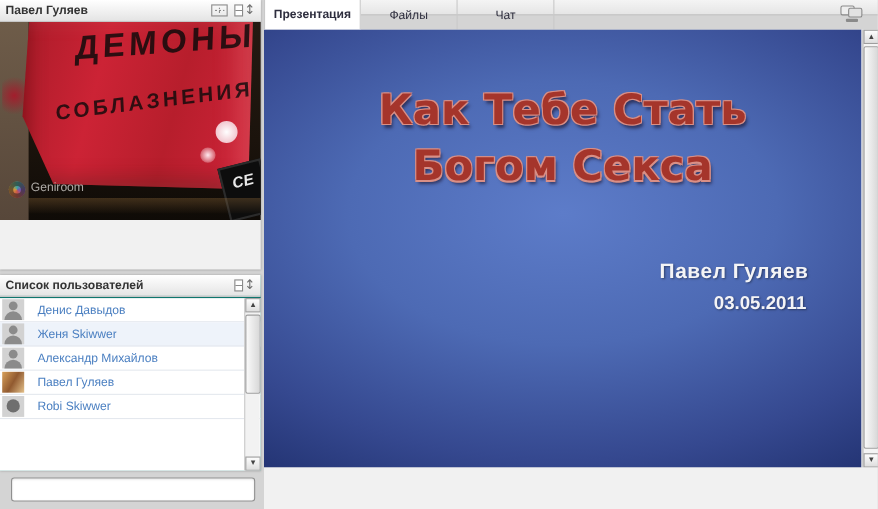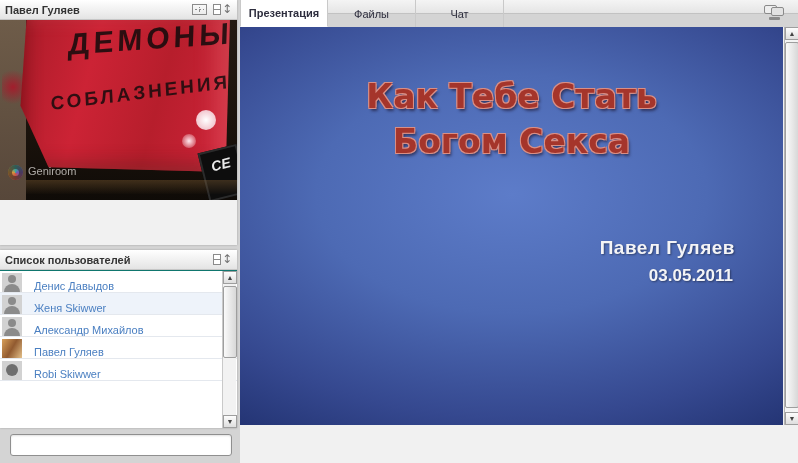--- a/index.html
+++ b/index.html
@@ -28,21 +28,21 @@
   .banner-text1 { position:absolute; left:54px; top:8px; font-size:30px; font-weight:bold; color:rgba(10,10,10,.82); letter-spacing:4px; transform:rotate(-4deg) skewX(-6deg); white-space:nowrap; }
   .banner-text2 { position:absolute; left:36px; top:68px; font-size:19px; font-weight:bold; color:rgba(10,10,10,.8); letter-spacing:3px; transform:rotate(-7deg) skewX(-4deg); white-space:nowrap; }
   .poster { position:absolute; right:-6px; top:128px; width:40px; height:50px; background:#0d0d0d; border:2px solid #2b2b2b; transform:rotate(-14deg); color:#e9e9e9; font-weight:bold; font-style:italic; font-size:14px; text-align:center; line-height:28px; }
   .watermark { position:absolute; left:8px; top:145px; display:flex; gap:5px; opacity:.85; }
   .geniroom-logo-icon { width:15px; height:15px; border-radius:50%; background:conic-gradient(#35b8b0,#7a57c9,#e0574b,#e8a23c,#35b8b0); box-shadow:inset 0 0 0 4px rgba(30,25,20,.55); }
   .watermark-text { font-size:11px; color:#c9c6c2; }
   .desk-edge { position:absolute; left:26px; bottom:6px; width:211px; height:14px; background:linear-gradient(rgba(150,110,60,.35),rgba(40,28,16,.1)); }
 
   .user-panel { position:absolute; left:0; top:250px; width:237px; height:178px; background:#0f766e; box-shadow:0 0 2px rgba(0,0,0,.25); }
   .user-list { position:absolute; left:0; top:21px; width:237px; height:157px; overflow:hidden; background:#fff; }
-  .user-row { height:22px; display:flex; align-items:flex-end; border-bottom:1px solid #e4e8ee; padding-left:2px; }
+  .user-row { height:22px; display:flex; align-items:center; border-bottom:1px solid #e4e8ee; padding-left:2px; }
   .user-row.alt { background:#eef3fa; }
   .avatar { width:20px; height:19px; margin-right:12px; background:#d2d2d2; position:relative; overflow:hidden; flex:0 0 20px; }
   .avatar.silhouette::before { content:""; position:absolute; left:6px; top:2px; width:8px; height:8px; border-radius:50%; background:#8b8b8b; }
   .avatar.silhouette::after { content:""; position:absolute; left:2px; top:11px; width:16px; height:10px; border-radius:8px 8px 0 0; background:#8b8b8b; }
   .avatar.photo-red { background:linear-gradient(135deg,#b5694e,#8e3a3a 55%,#caa07a); }
   .avatar.photo-orange { background:linear-gradient(120deg,#d8a05a,#915a30 50%,#e3c08a); }
   .avatar.circle-dark::before { content:""; position:absolute; left:4px; top:3px; width:12px; height:12px; border-radius:50%; background:#6f6f6f; }
   .user-name { font-size:11px; color:#4a7fc1; white-space:nowrap; overflow:hidden; }
 
   .vscrollbar { position:absolute; right:1px; top:0; width:14px; height:100%; background:#f2f2f2; border-left:1px solid #c9c9c9; }
@@ -59,21 +59,21 @@
   .tab { width:88px; height:27px; font-size:11px; color:#2e2e3e; display:flex; align-items:center; justify-content:center; border-right:1px solid #c9c9c9; cursor:pointer; }
   .tab:first-child { border-left:1px solid #c9c9c9; }
   .tab.active { background:#fff; font-weight:bold; border-bottom:1px solid #fff; margin-bottom:-1px; }
   .screens-icon { position:absolute; right:12px; top:5px; width:22px; height:15px; cursor:pointer; }
   .screens-icon .r1 { position:absolute; left:0; top:0; width:13px; height:9px; border:1px solid #8a8a8a; border-radius:2px; background:#eee; }
   .screens-icon .r2 { position:absolute; left:7px; top:2px; width:13px; height:9px; border:1px solid #8a8a8a; border-radius:2px; background:#e2e2e2; }
   .screens-icon .bar { position:absolute; left:5px; top:12px; width:11px; height:3px; background:#8a8a8a; border-radius:1px; }
 
   .presentation-area { position:absolute; left:0; top:27px; width:558px; height:398px; background:#f1f1f1; }
   .slide { position:absolute; left:0; top:0; width:543px; height:398px; background:radial-gradient(ellipse 90% 75% at 50% 42%, #5d7cc9 0%, #4d6ab4 40%, #35488f 75%, #20306e 100%); overflow:hidden; }
-  .slide-title { position:absolute; left:0; top:48px; width:100%; text-align:center; font-size:33px; line-height:1.35; font-weight:bold; color:#a5352b; font-family:"DejaVu Sans",sans-serif;
+  .slide-title { position:absolute; left:0; top:48px; width:100%; text-align:center; font-size:38px; line-height:1.35; font-weight:bold; color:#a5352b; font-family:"DejaVu Sans",sans-serif;
       text-shadow:-1px -1px 0 #d98f86, 1px -1px 0 #d98f86, -1px 1px 0 #d98f86, 1px 1px 0 #d98f86, 2px 3px 3px rgba(20,10,30,.55); }
   .slide-credit { position:absolute; right:48px; top:210px; text-align:right; color:#f4f4f6; text-shadow:1px 1px 2px rgba(0,0,0,.4); }
   .slide-author { font-size:19px; font-weight:bold; letter-spacing:.5px; }
   .slide-date { font-size:17px; font-weight:bold; margin-top:7px; margin-right:2px; }
   .pres-scrollbar { position:absolute; right:0; top:0; width:14px; height:398px; background:#f4f4f4; border-left:1px solid #b5b5b5; }
   .below-slide { position:absolute; left:0; top:425px; width:558px; height:38px; background:#f1f1f1; }
 </style>
 </head>
 <body>
 

